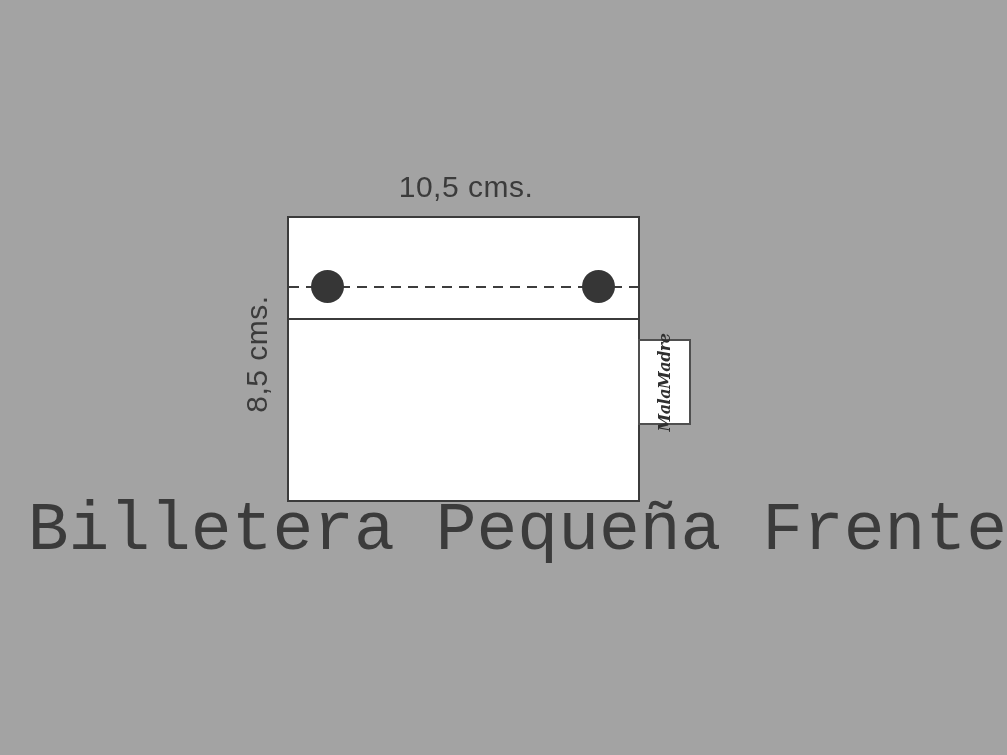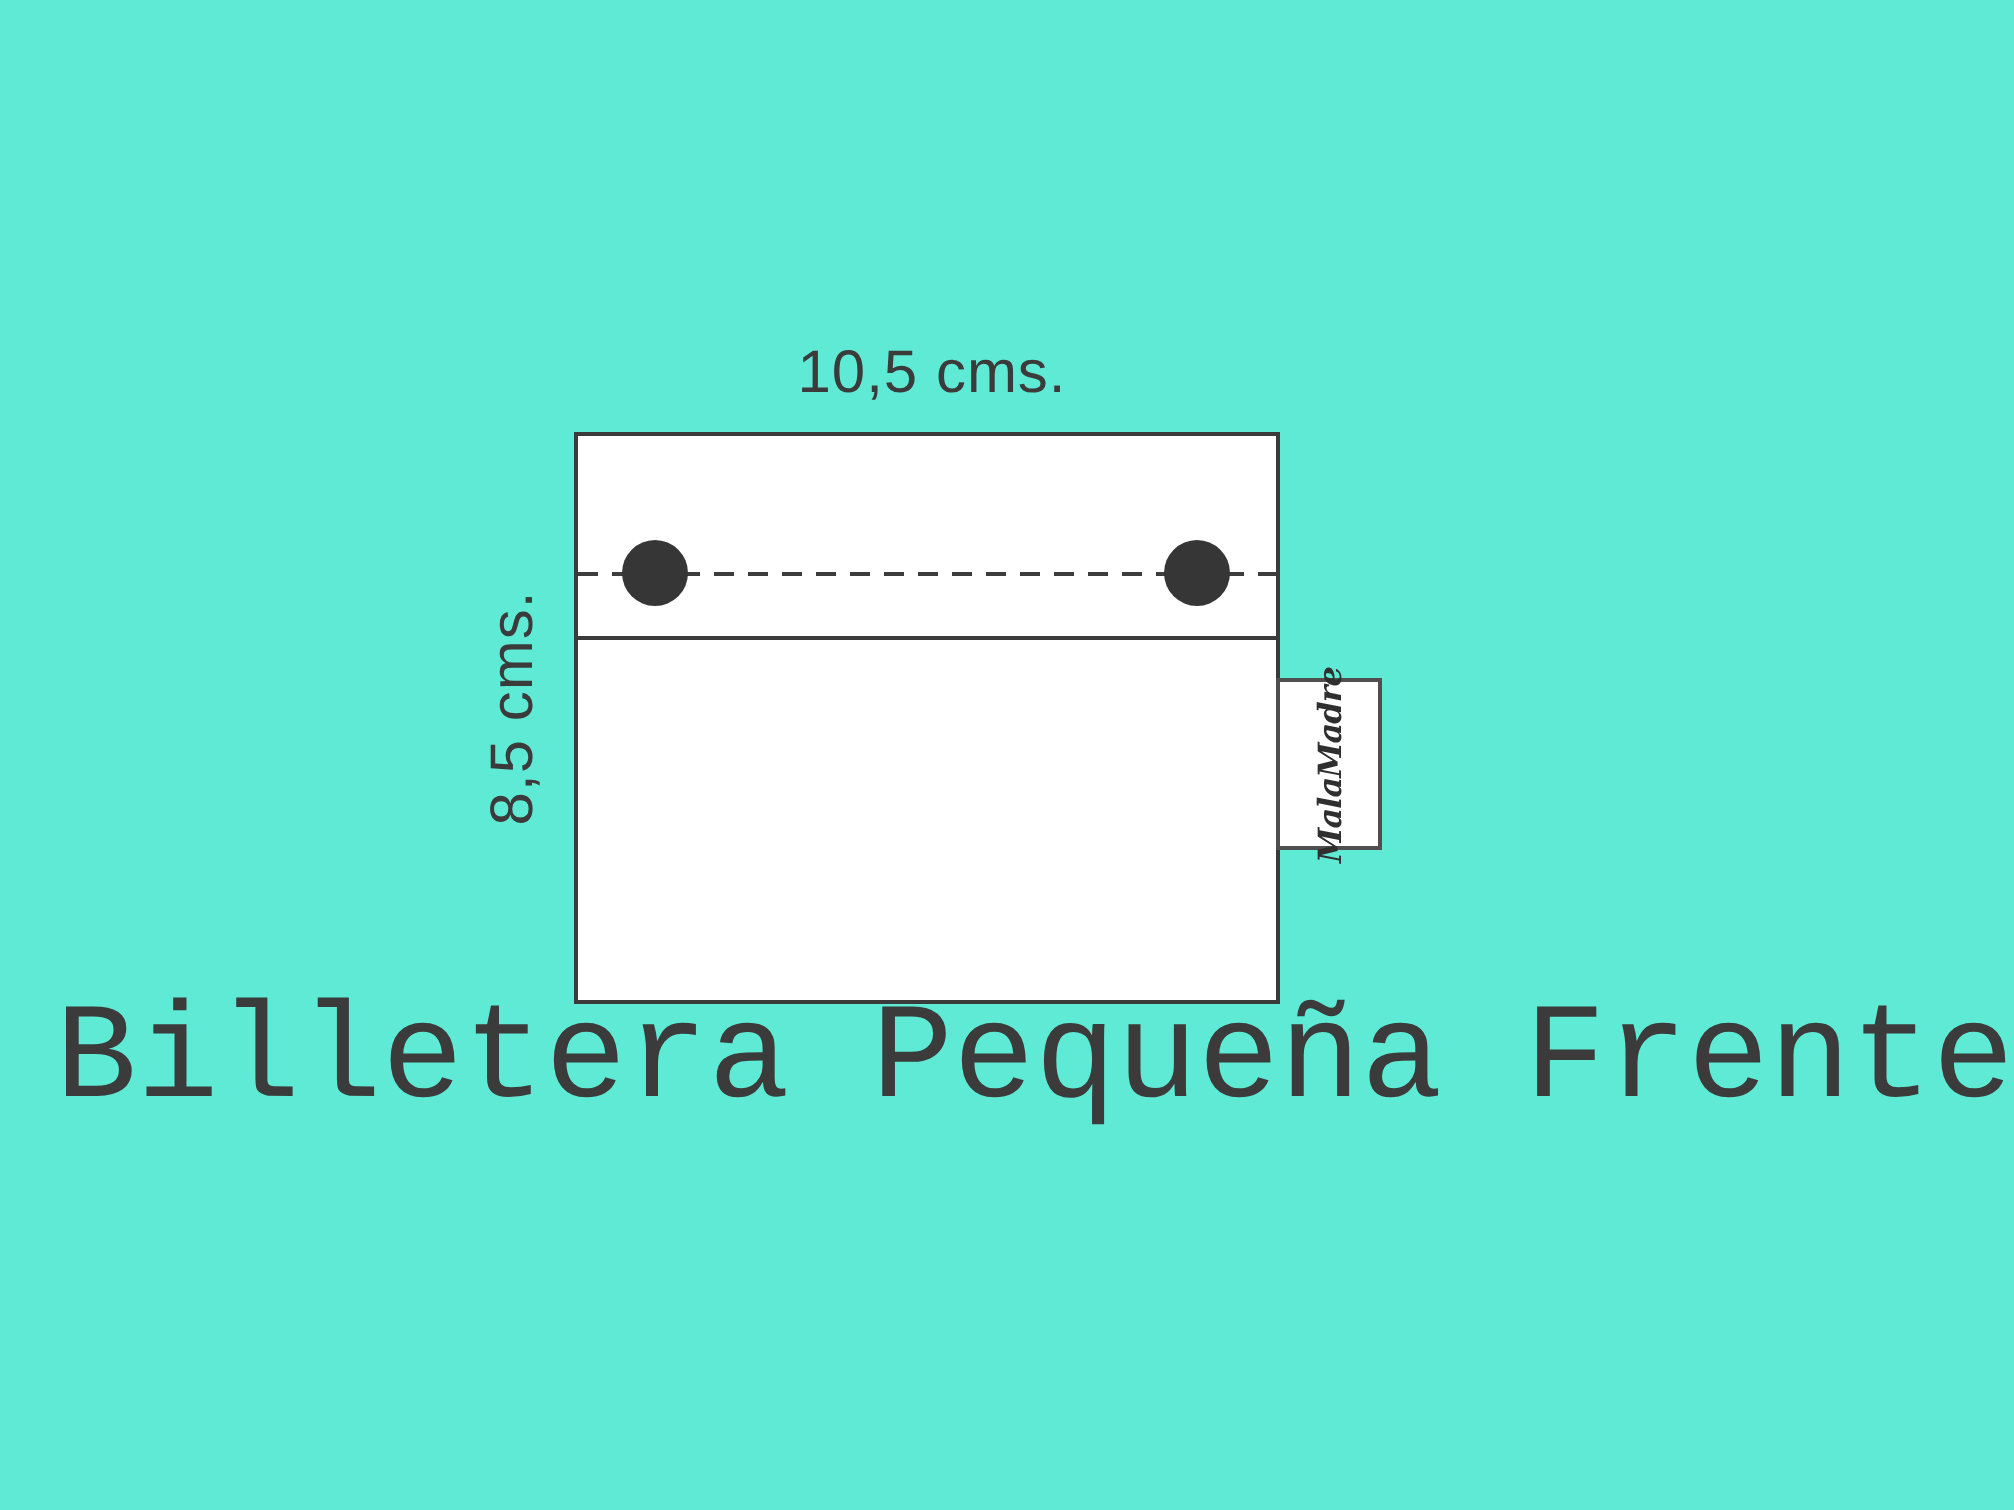--- a/index.html
+++ b/index.html
@@ -4,21 +4,21 @@
 <style>
   html, body {
     margin: 0;
     padding: 0;
     background: #ffffff;
   }
   .canvas {
     position: relative;
     width: 1007px;
     height: 755px;
-    background: #5eead4;
+    background: #a3a3a3;
     overflow: hidden;
     font-family: "Liberation Sans", sans-serif;
     color: #3b3b3b;
   }
 
   
   .dim-width {
     position: absolute;
     left: 287px;
     top: 170px;

